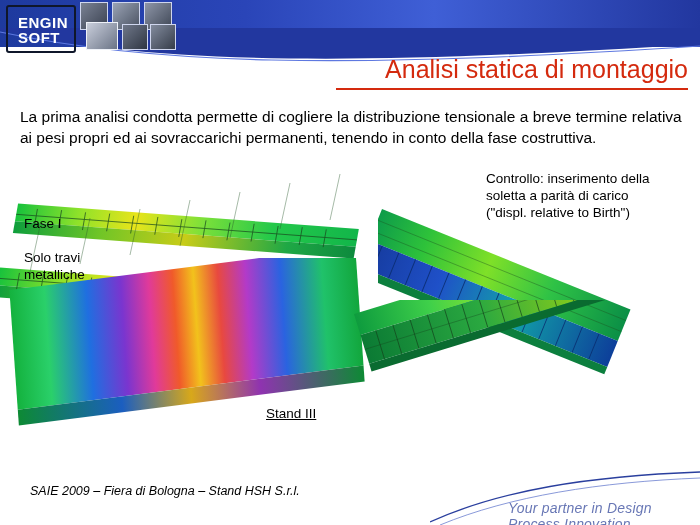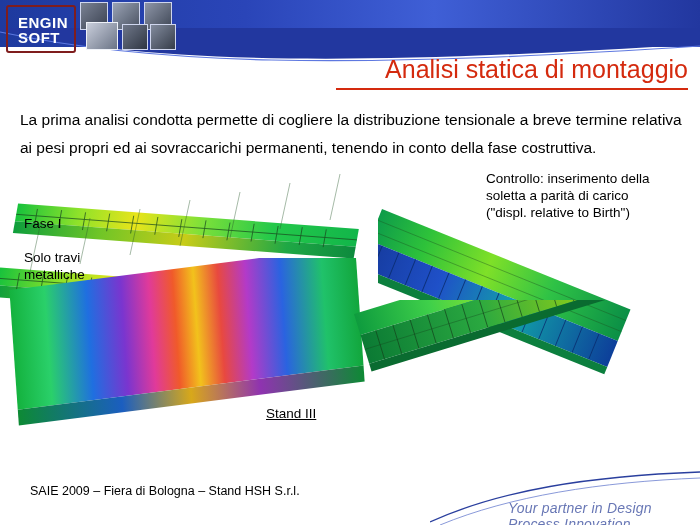--- a/index.html
+++ b/index.html
@@ -31,21 +31,21 @@
     overflow: hidden;
     pointer-events: none;
   }
   .header-curve svg { display: block; }
 
   
   .logo-box {
     position: absolute;
     top: 5px; left: 6px;
     width: 66px; height: 44px;
-    border: 2px solid #7f1d1d;
+    border: 2px solid #0f172a;
     border-radius: 3px;
     background: transparent;
   }
   .logo-text {
     position: absolute;
     top: 8px; left: 10px;
     color: #ffffff;
     font-weight: bold;
     font-size: 15px;
     line-height: 15px;
@@ -93,21 +93,21 @@
     background: #d42a0e;
   }
 
   
   .body-text {
     position: absolute;
     top: 106px;
     left: 20px;
     width: 664px;
     font-size: 15.5px;
-    line-height: 28px;
+    line-height: 21px;
     color: #000000;
   }
 
   
   .caption {
     position: absolute;
     font-size: 13.5px;
     line-height: 17px;
     color: #000000;
     white-space: pre-line;
@@ -118,20 +118,21 @@
   .cap-underline {
     text-decoration: underline;
   }
 
   
   .footer-text {
     position: absolute;
     left: 30px;
     top: 484px;
     font-size: 12.5px;
+    font-style: italic;
     color: #000000;
   }
   .footer-curve {
     position: absolute;
     left: 430px;
     top: 470px;
     width: 270px;
     height: 55px;
     overflow: hidden;
   }

